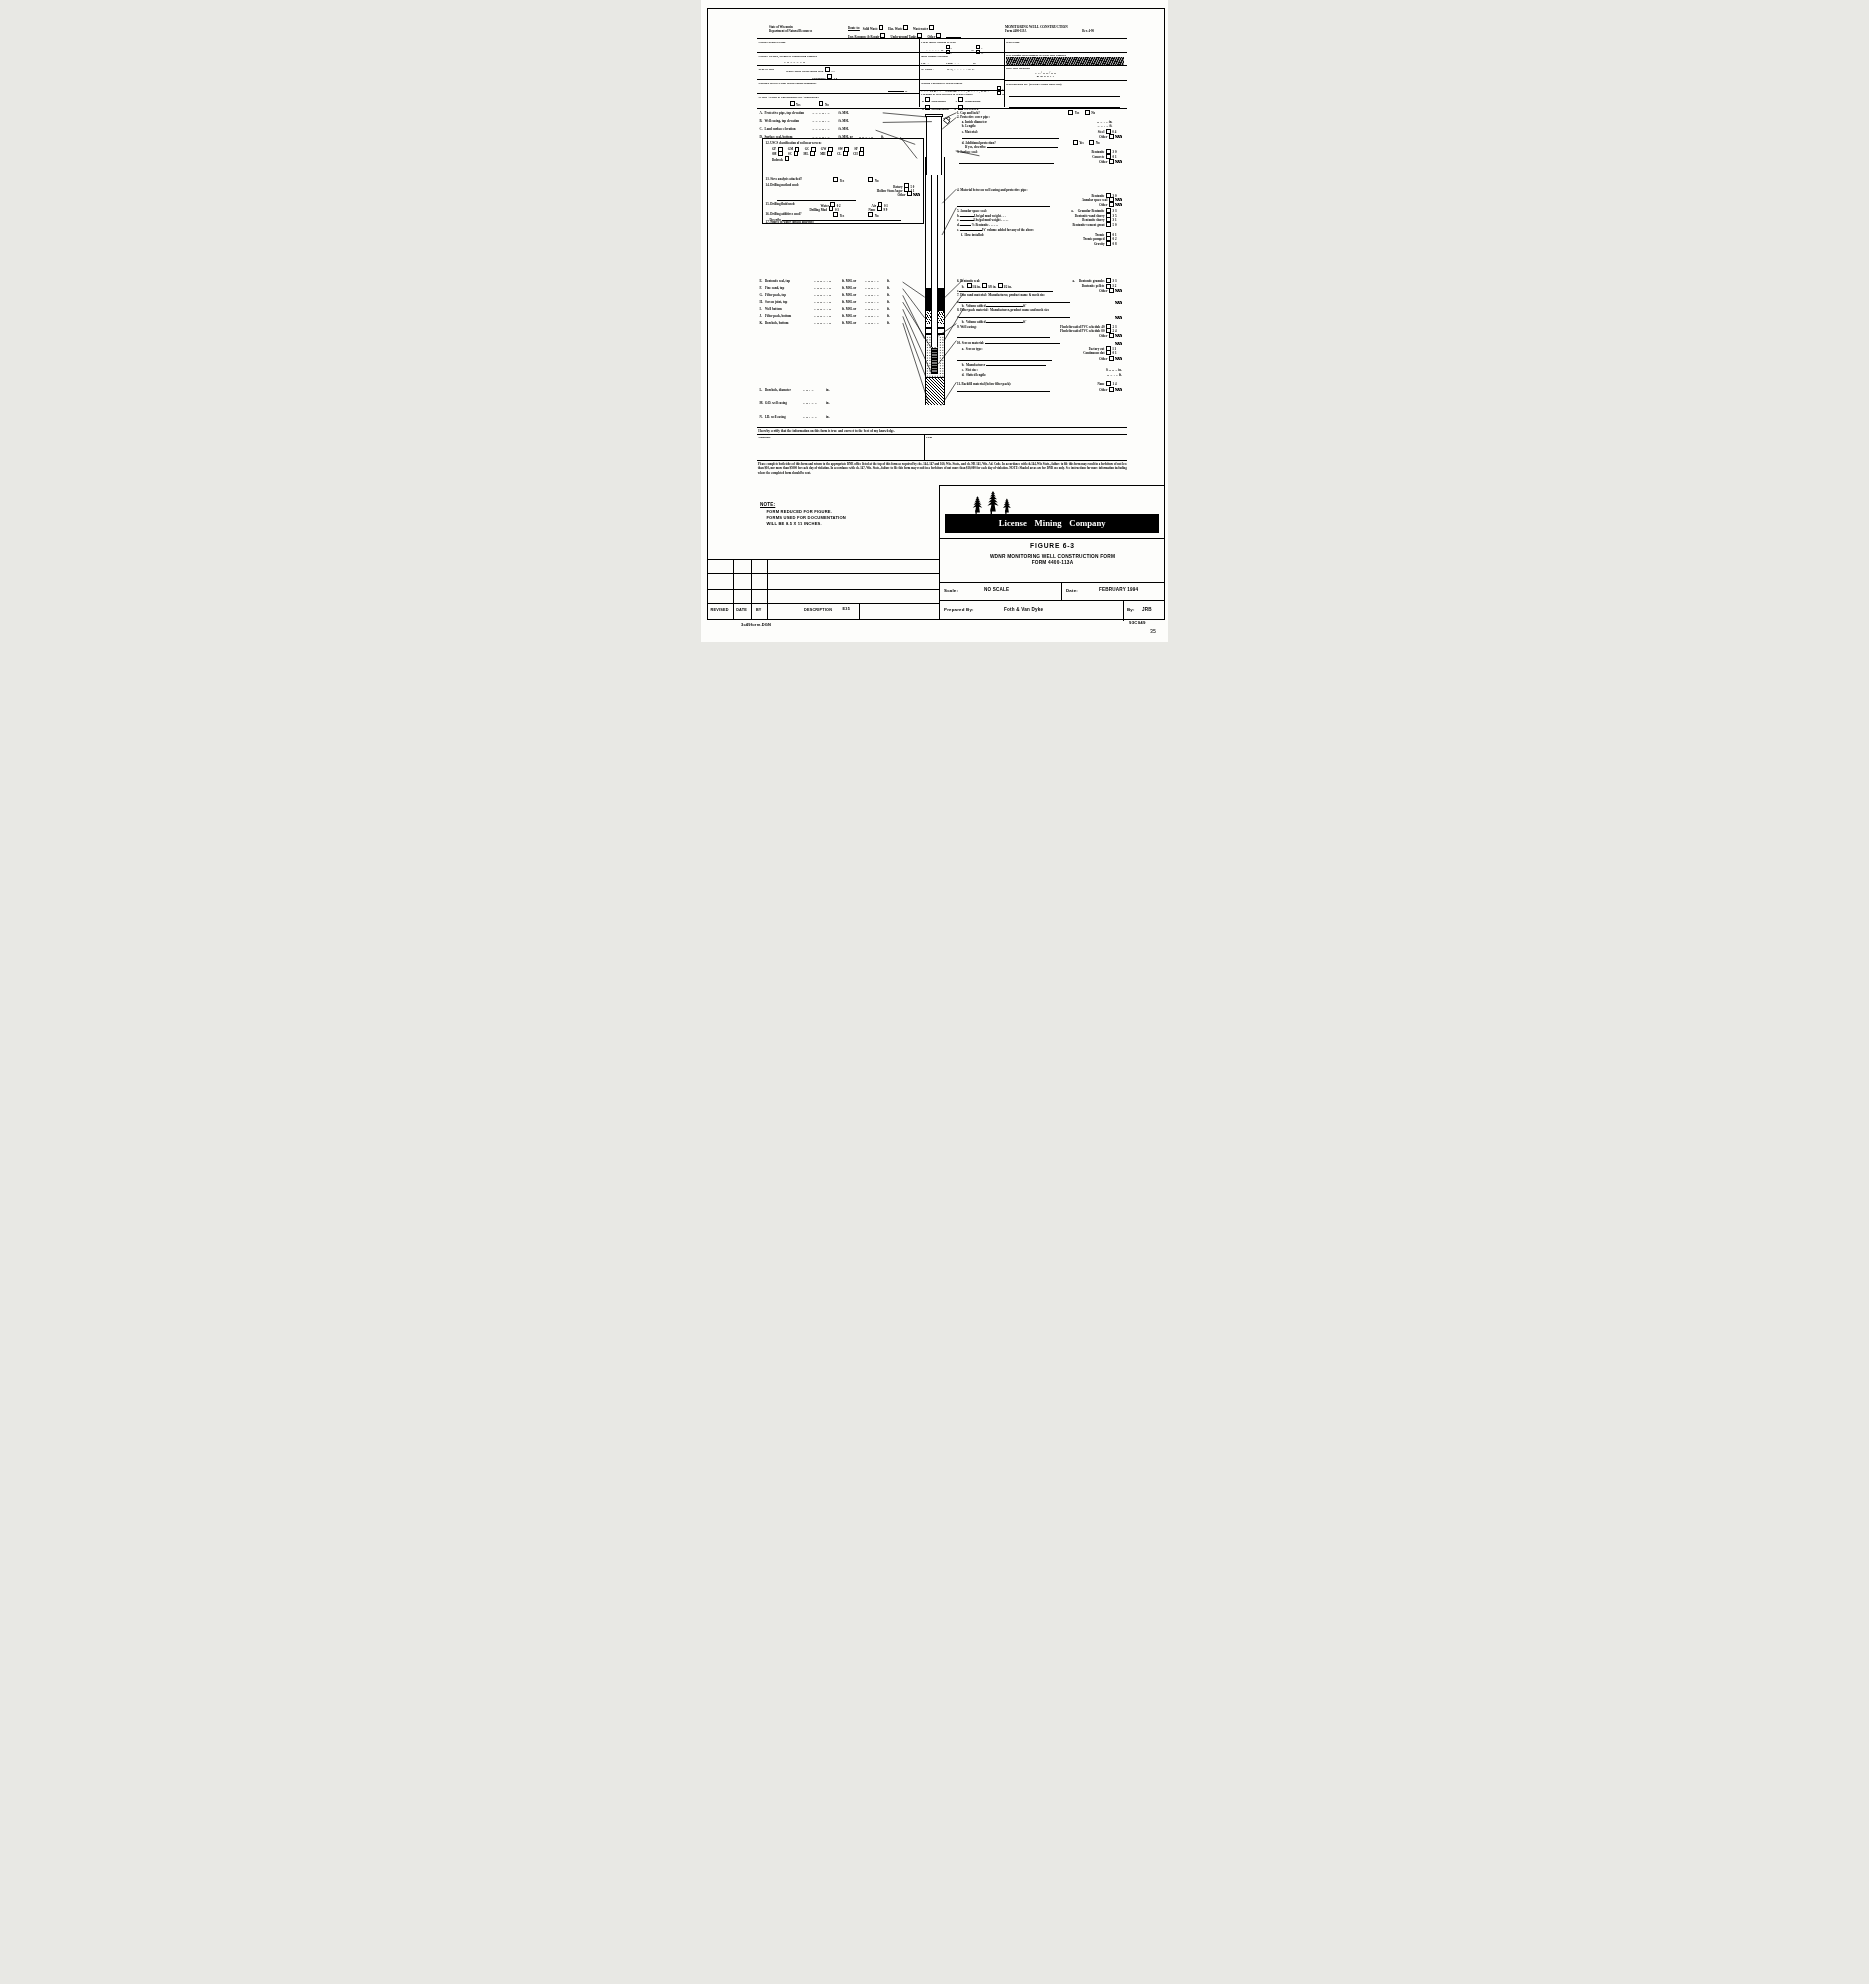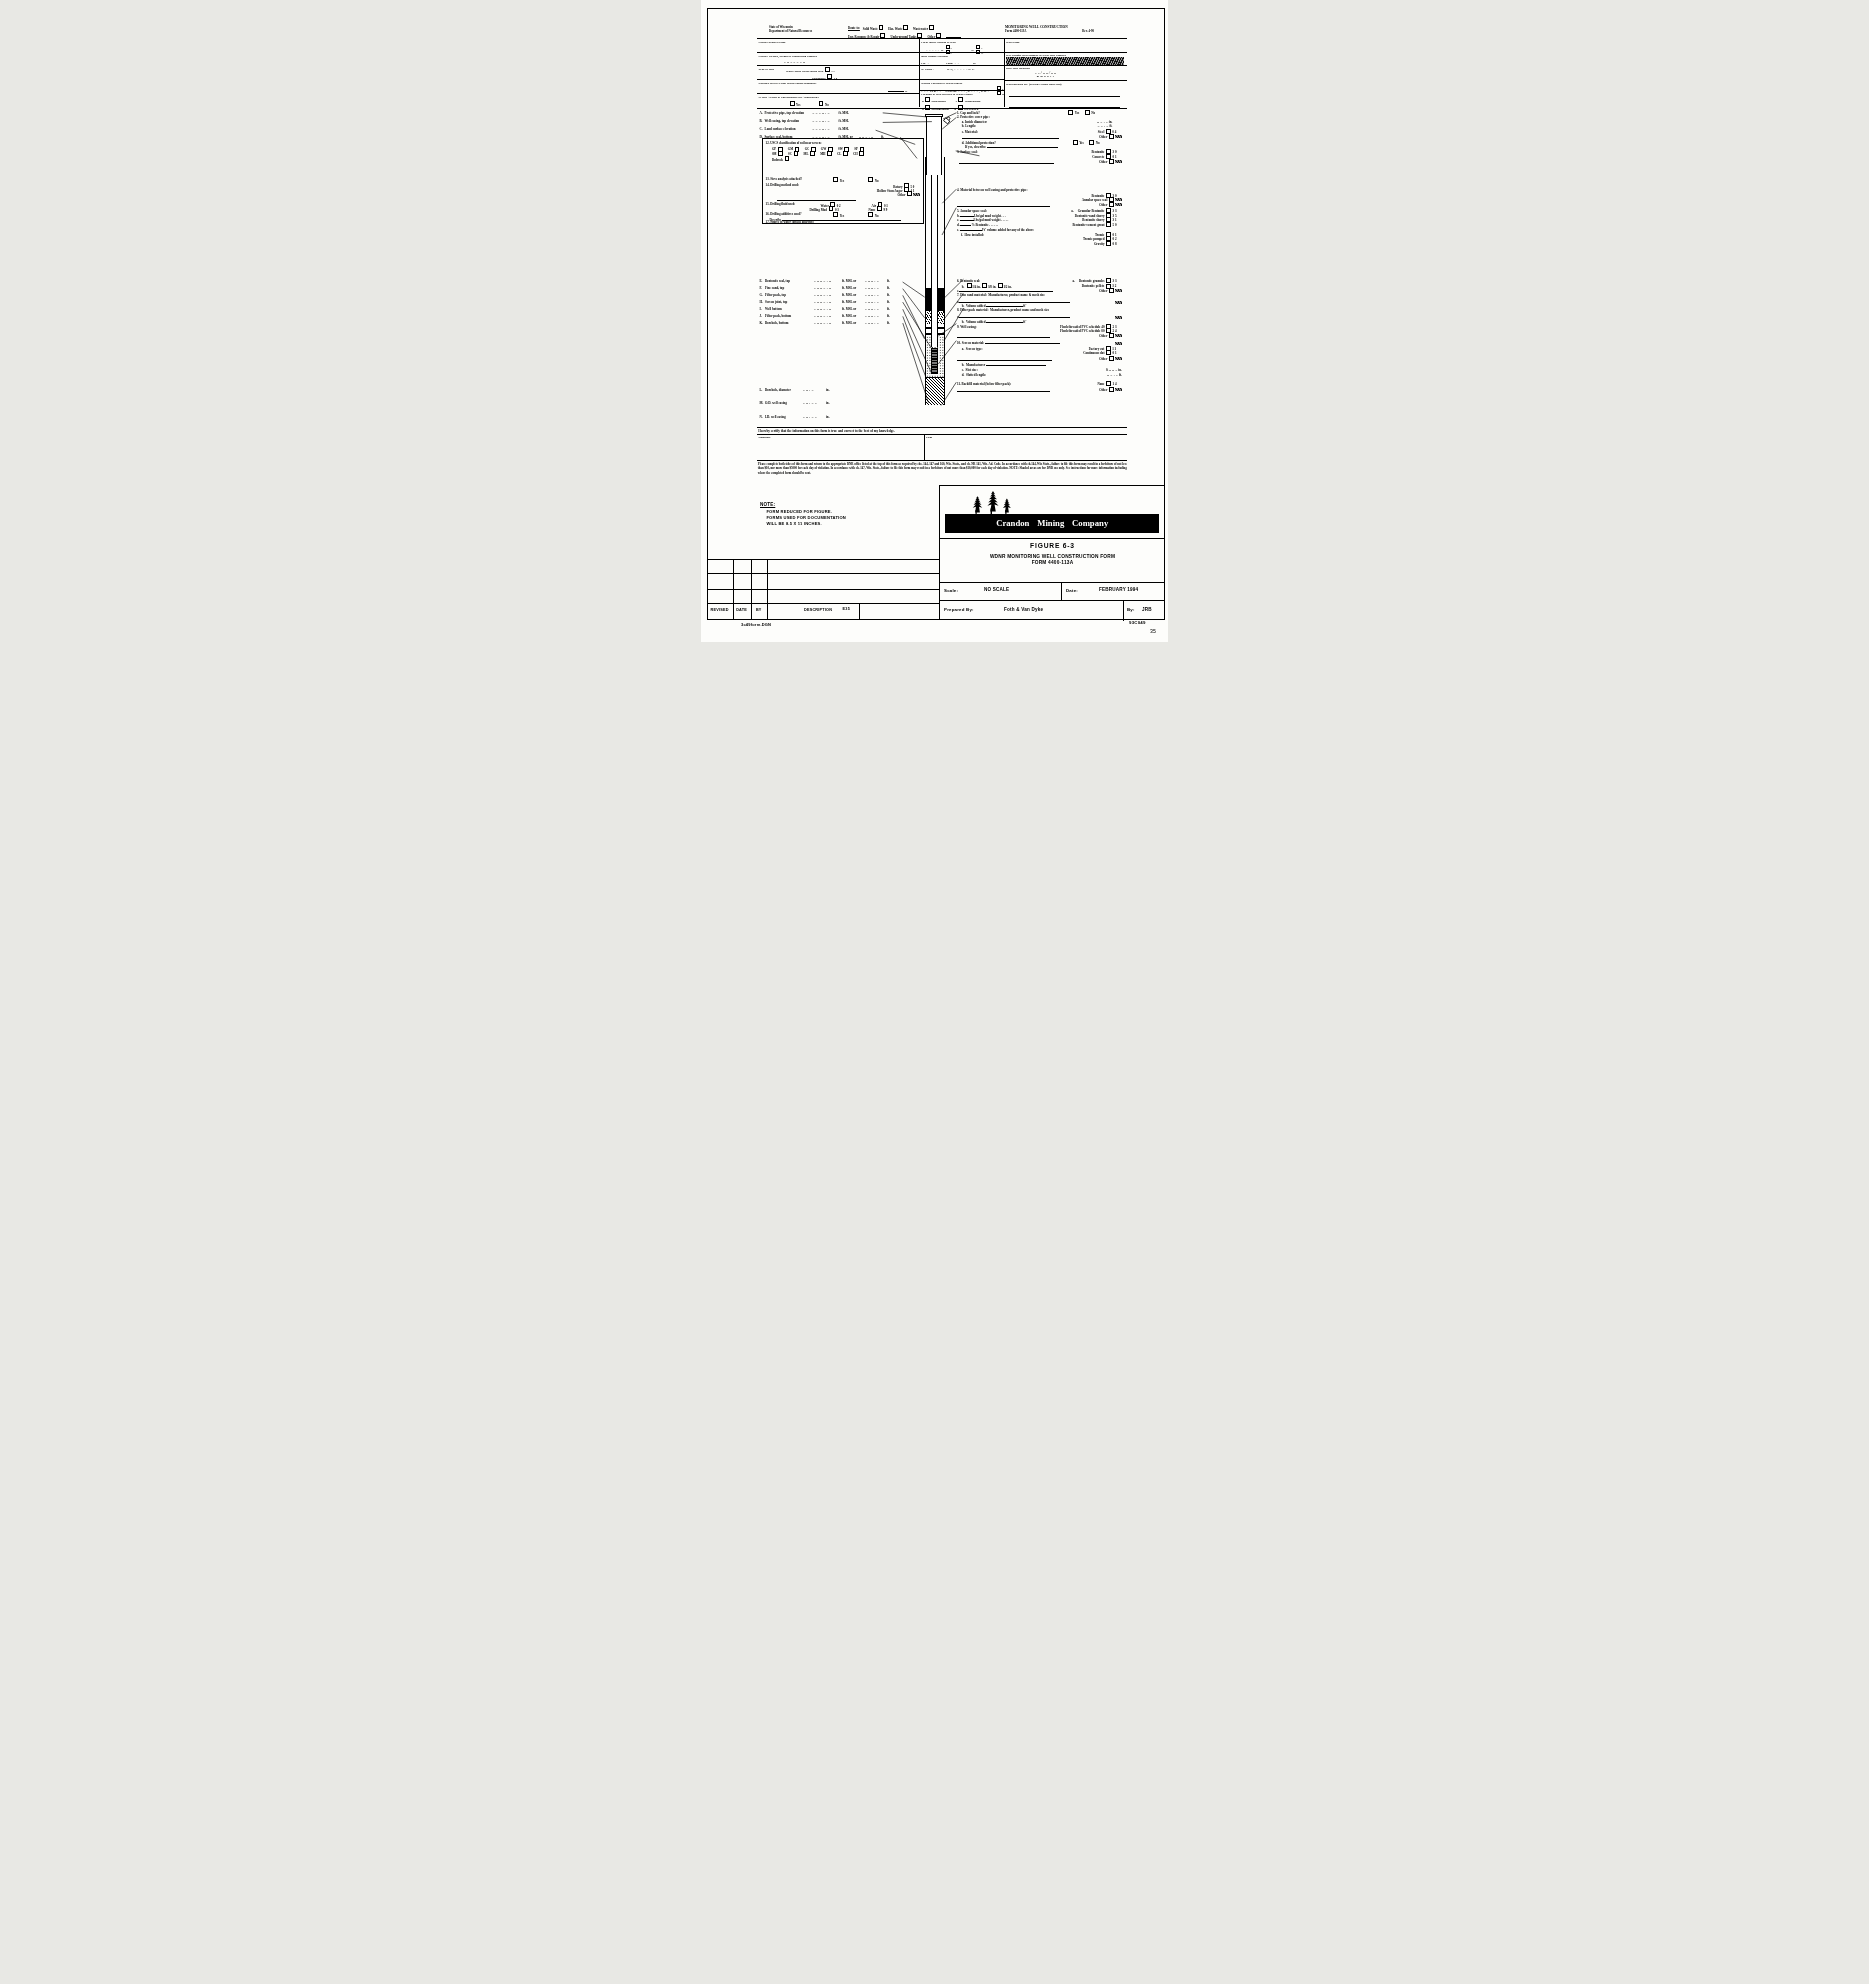--- a/index.html
+++ b/index.html
@@ -786,21 +786,21 @@
       <g fill="#000">
         <path d="M20 64 l2-14 -8 2 8-8 -6 1 7-7 -5 1 6-6 -4 1 5-6 -3 1 4-6 4 6 -3-1 5 6 -4-1 6 6 -5-1 7 7 -6-1 8 8 -8-2 2 14 z"></path>
         <rect x="21" y="58" width="3" height="10"></rect>
         <path d="M58 62 l3-18 -10 3 10-10 -8 2 9-9 -7 1 8-8 -5 1 6-7 -4 1 5-8 5 8 -4-1 6 7 -5-1 8 8 -7-1 9 9 -8-2 10 10 -10-3 3 18 z"></path>
         <rect x="59" y="54" width="3.5" height="14"></rect>
         <path d="M95 64 l2-13 -7 2 7-8 -5 1 6-7 -4 1 5-6 -3 1 4-6 4 6 -3-1 5 6 -4-1 6 7 -5-1 7 8 -7-2 2 13 z"></path>
         <rect x="96" y="58" width="3" height="10"></rect>
       </g>
     </svg>
     <div class="banner">
-      <span>Crandon Mining Company</span>
+      <span>License Mining Company</span>
     </div>
     <div class="hl" style="left:0;top:52px;width:225px;height:1px;"></div>
     <div class="abs draft" style="left:0;top:56px;width:225px;text-align:center;font-size:6.7px;font-weight:bold;letter-spacing:0.8px;">FIGURE 6-3</div>
     <div class="abs draft" style="left:0;top:68px;width:225px;text-align:center;font-size:4.8px;font-weight:bold;line-height:6.4px;">
       <div>WDNR MONITORING WELL CONSTRUCTION FORM</div>
       <div>FORM 4400-113A</div>
     </div>
     <div class="hl" style="left:0;top:96px;width:225px;height:1px;"></div>
     <div class="vl" style="left:121px;top:96px;height:18px;width:0.9px;"></div>
     <div class="abs draft" style="left:4px;top:102px;font-size:4.4px;font-weight:bold;">Scale:</div>

